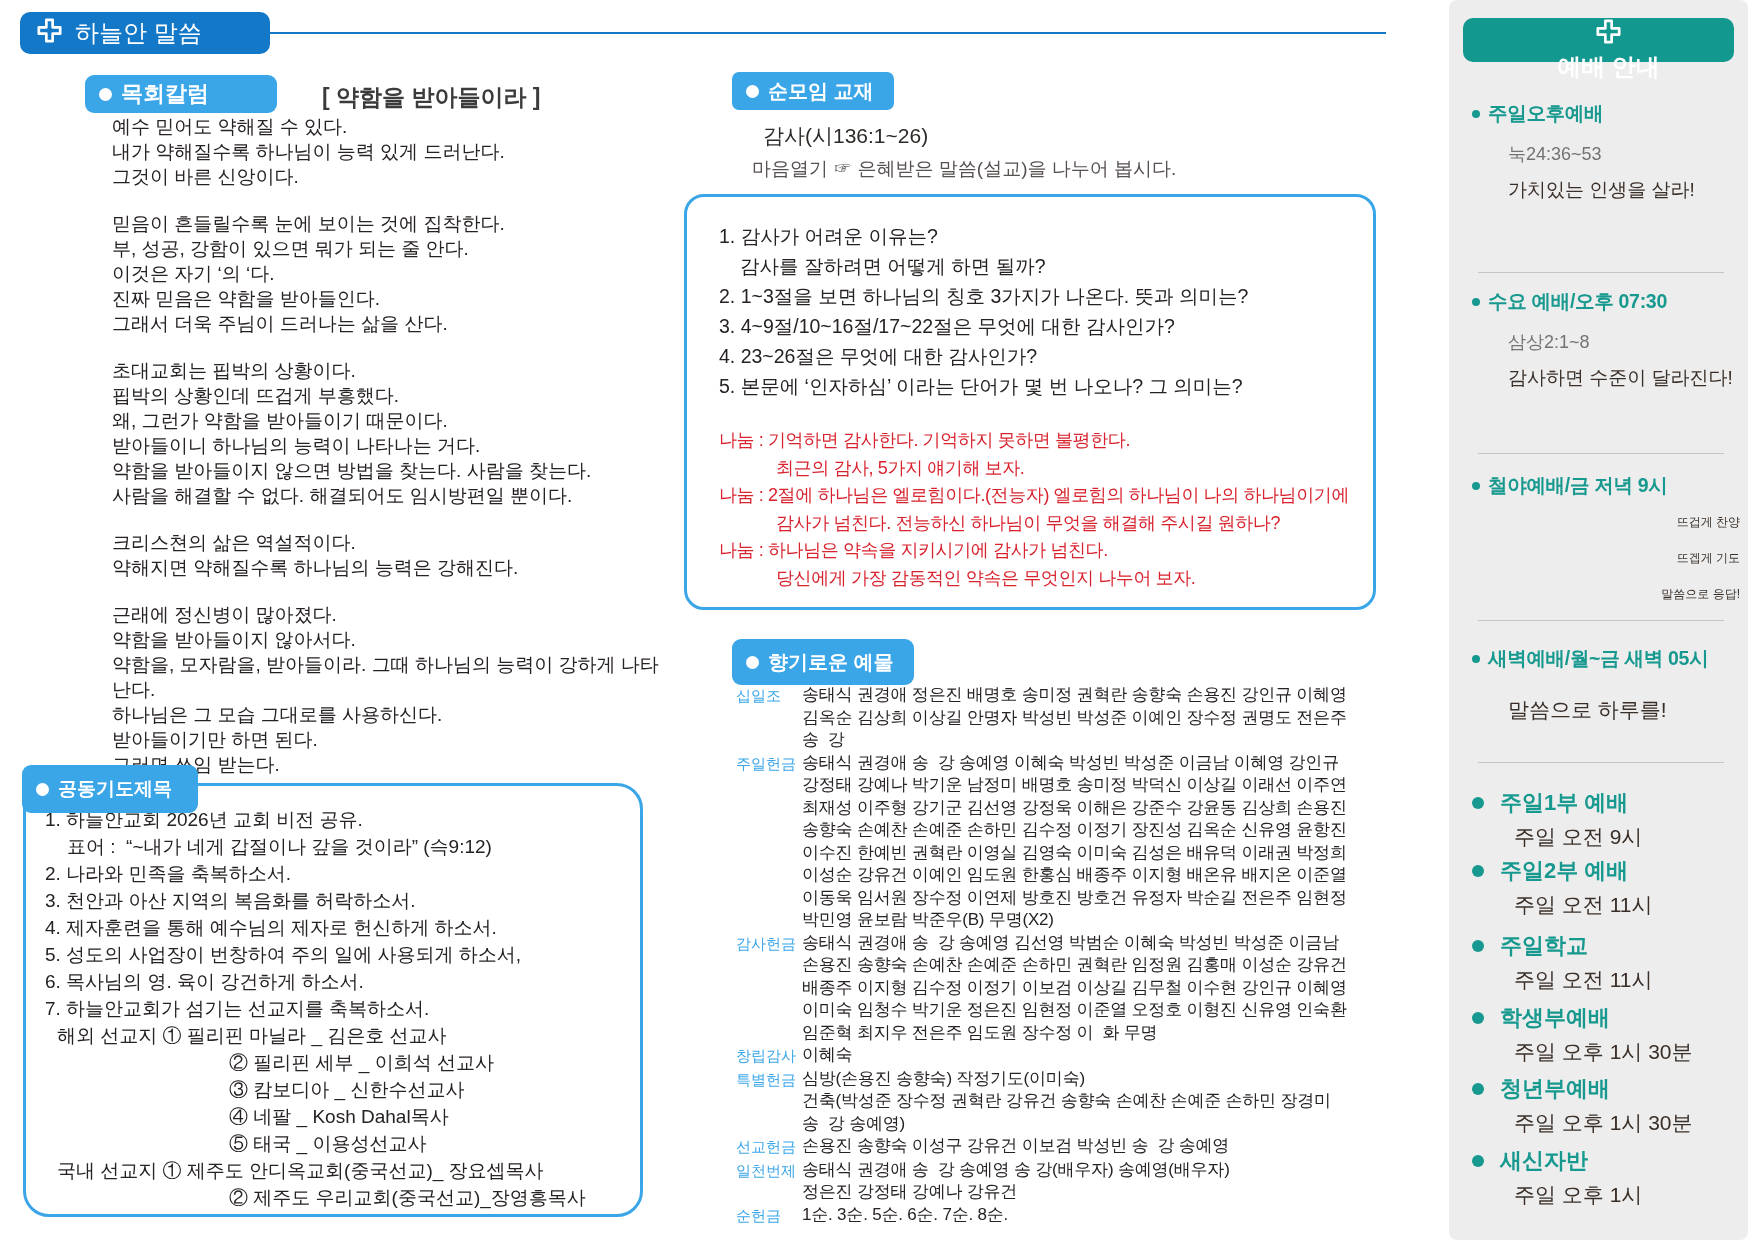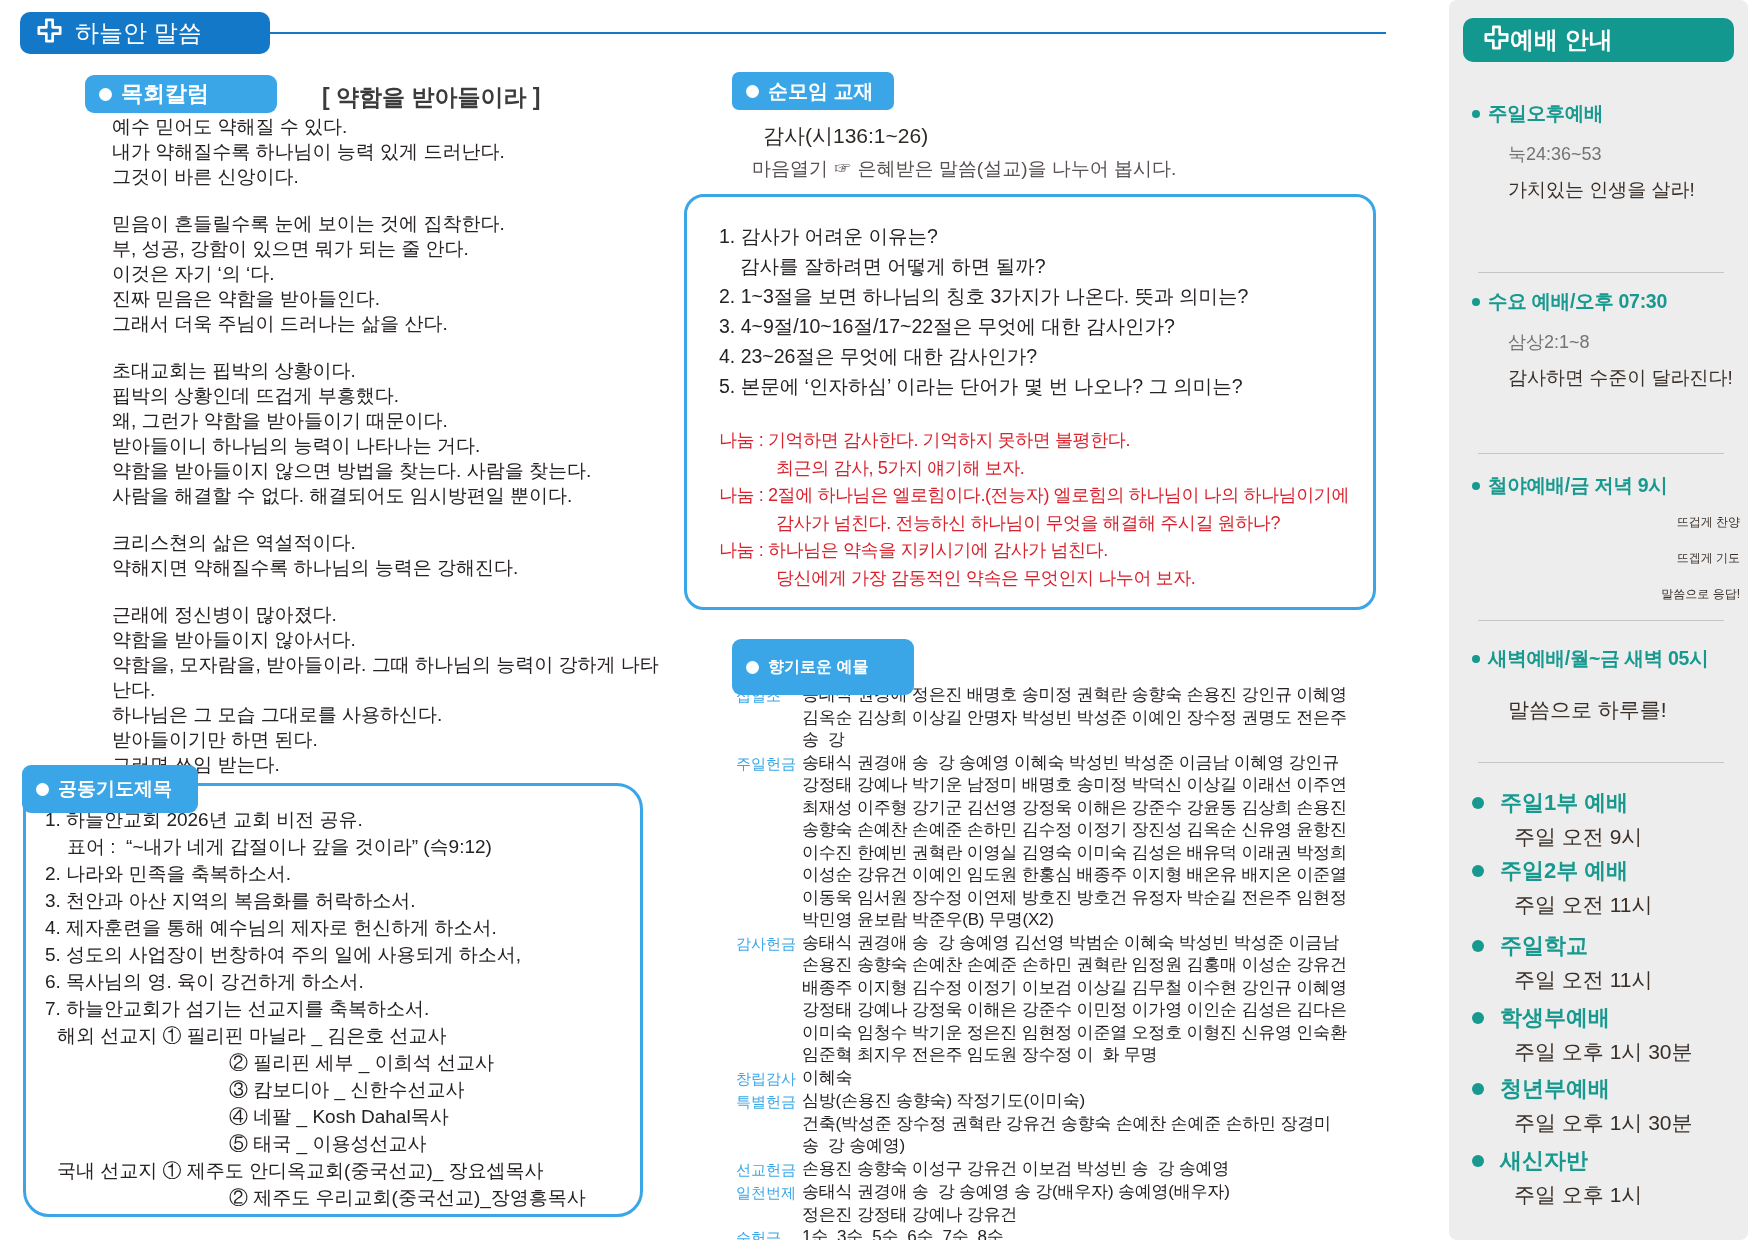--- a/index.html
+++ b/index.html
@@ -11,21 +11,21 @@
             border-radius:10px;display:flex;align-items:center;gap:12px;padding-left:16px;
             box-sizing:border-box;color:#fff;font-size:24px;font-weight:normal;}
   .hdr-line{position:absolute;left:268px;top:32px;width:1118px;height:2px;background:#1478c8;}
 
   .bubble{position:absolute;background:#3aa6e8;border-radius:9px;display:flex;align-items:center;
           box-sizing:border-box;color:#fff;font-weight:bold;padding-left:14px;gap:9px;z-index:2;}
   .bubble .dot{width:13px;height:13px;background:#fff;border-radius:50%;flex:0 0 auto;}
   #b-pastoral{left:85px;top:75px;width:192px;height:38px;font-size:22px;}
   #b-prayer{left:22px;top:765px;width:176px;height:48px;font-size:19px;}
   #b-study{left:732px;top:72px;width:162px;height:38px;font-size:20px;border-radius:7px;}
-  #b-offer{left:732px;top:639px;width:182px;height:56px;font-size:16px;}
+  #b-offer{left:732px;top:639px;width:182px;height:46px;font-size:20px;}
 
   .column-title{position:absolute;left:322px;top:82px;font-size:23px;font-weight:bold;color:#3b3b3b;}
 
   
   .pastoral-text{position:absolute;left:112px;top:114px;width:560px;color:#262221;font-size:19px;}
   .pastoral-text .para{margin-bottom:22px;}
   .line{line-height:25px;white-space:pre-wrap;}
 
   .prayer-box{position:absolute;left:23px;top:783px;width:620px;height:434px;
               border:3px solid #3aa6e8;border-radius:26px;box-sizing:border-box;}
@@ -46,21 +46,21 @@
   .offerings{position:absolute;left:736px;top:684px;width:642px;}
   .off-row{display:flex;}
   .off-cat{flex:0 0 66px;font-size:15px;color:#3aa6e8;line-height:22.5px;padding-top:1px;}
   .off-lines{flex:1;font-size:17px;color:#262221;letter-spacing:-0.2px;}
   .off-lines .line{line-height:22.5px;}
 
   
   .panel{position:absolute;left:1449px;top:0;width:299px;height:1240px;background:#ededed;border-radius:8px;}
   .hdr-right{position:absolute;left:14px;top:18px;width:271px;height:44px;background:#12988e;
              border-radius:10px;display:flex;align-items:center;padding-left:20px;
-             box-sizing:border-box;color:#fff;font-size:24px;font-weight:bold;}
+             box-sizing:border-box;color:#fff;font-size:24px;font-weight:bold;flex-direction:column;}
   .wentry{position:absolute;left:23px;width:268px;}
   .wtitle{display:flex;align-items:center;gap:8px;color:#17998f;font-size:19.5px;
           font-weight:bold;letter-spacing:-0.3px;}
   .wbullet{width:8px;height:8px;border-radius:50%;background:#17998f;flex:0 0 auto;}
   .wref{margin-top:15px;padding-left:36px;font-size:18px;color:#737373;}
   .wsub{margin-top:11px;padding-left:36px;font-size:19px;color:#3a2f28;}
   .wsub3{margin-top:24px;padding-left:36px;font-size:21px;color:#3a2f28;}
   .wline{margin-top:10px;padding-left:18px;font-size:12px;color:#3a2f28;line-height:26px;text-align:right;}
   .wdiv{position:absolute;left:29px;width:246px;height:1px;background:#c6c6c6;}
   .wtitle2{display:flex;align-items:center;gap:16px;color:#17998f;font-size:22px;font-weight:bold;}
@@ -195,21 +195,20 @@
           <div class="line">이동욱 임서원 장수정 이연제 방호진 방호건 유정자 박순길 전은주 임현정</div>
           <div class="line">박민영 윤보람 박준우(B) 무명(X2)</div>
         </div>
     </div>
     <div class="off-row">
       <div class="off-cat">감사헌금</div>
       <div class="off-lines">
           <div class="line">송태식 권경애 송  강 송예영 김선영 박범순 이혜숙 박성빈 박성준 이금남</div>
           <div class="line">손용진 송향숙 손예찬 손예준 손하민 권혁란 임정원 김홍매 이성순 강유건</div>
           <div class="line">배종주 이지형 김수정 이정기 이보검 이상길 김무철 이수현 강인규 이혜영</div>
-          <div class="line">강정태 강예나 강정욱 이해은 강준수 이민정 이가영 이인순 김성은 김다은</div>
           <div class="line">이미숙 임청수 박기운 정은진 임현정 이준열 오정호 이형진 신유영 인숙환</div>
           <div class="line">임준혁 최지우 전은주 임도원 장수정 이  화 무명</div>
         </div>
     </div>
     <div class="off-row">
       <div class="off-cat">창립감사</div>
       <div class="off-lines">
           <div class="line">이혜숙</div>
         </div>
     </div>

